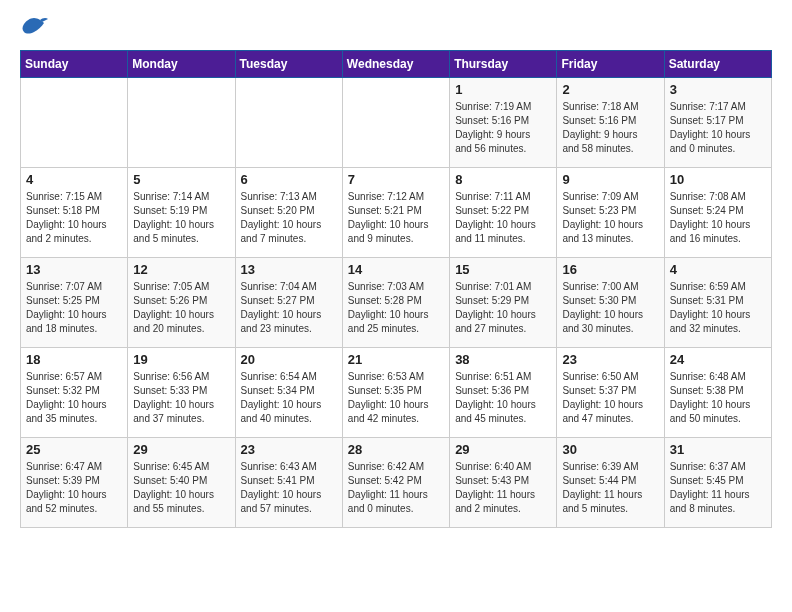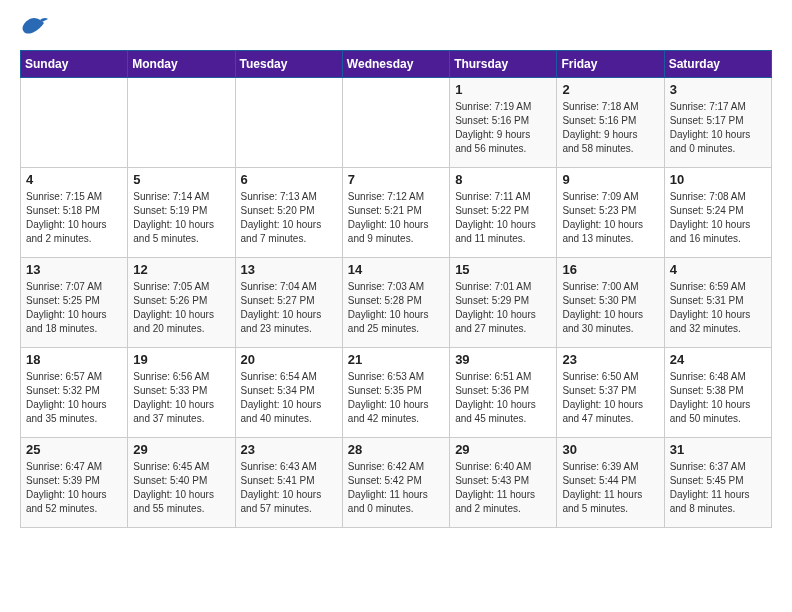--- a/index.html
+++ b/index.html
@@ -211,21 +211,21 @@
         </td>
         <td>
           <span class="day-number">20</span>
           <div class="day-info">Sunrise: 6:54 AM<br>Sunset: 5:34 PM<br>Daylight: 10 hours<br>and 40 minutes.</div>
         </td>
         <td>
           <span class="day-number">21</span>
           <div class="day-info">Sunrise: 6:53 AM<br>Sunset: 5:35 PM<br>Daylight: 10 hours<br>and 42 minutes.</div>
         </td>
         <td>
-          <span class="day-number">39</span>
+          <span class="day-number">38</span>
           <div class="day-info">Sunrise: 6:51 AM<br>Sunset: 5:36 PM<br>Daylight: 10 hours<br>and 45 minutes.</div>
         </td>
         <td>
           <span class="day-number">23</span>
           <div class="day-info">Sunrise: 6:50 AM<br>Sunset: 5:37 PM<br>Daylight: 10 hours<br>and 47 minutes.</div>
         </td>
         <td>
           <span class="day-number">24</span>
           <div class="day-info">Sunrise: 6:48 AM<br>Sunset: 5:38 PM<br>Daylight: 10 hours<br>and 50 minutes.</div>
         </td>

